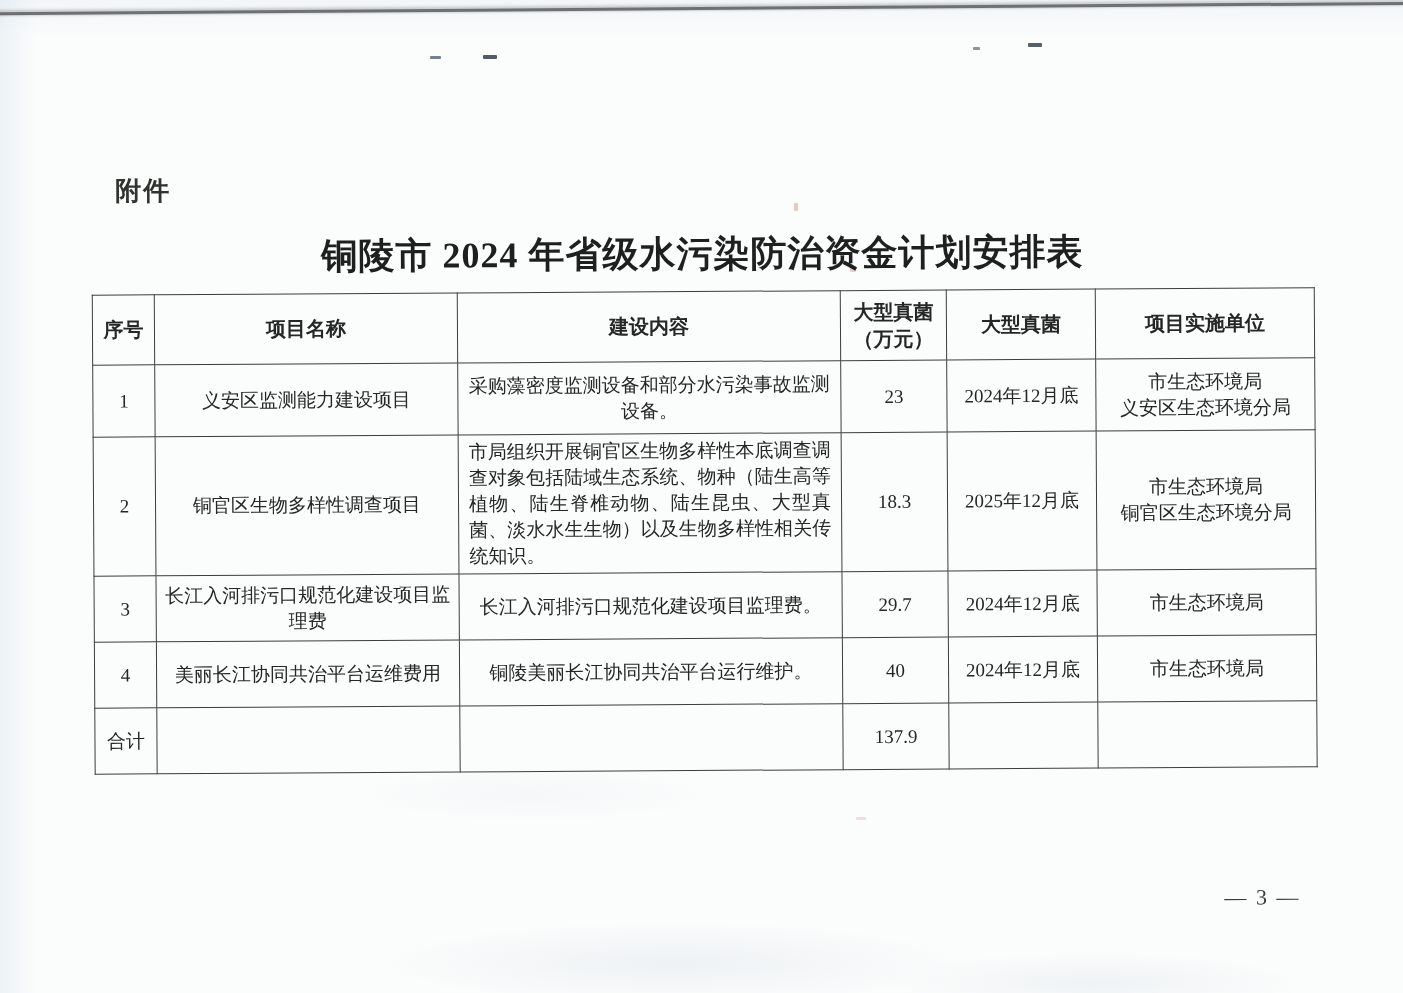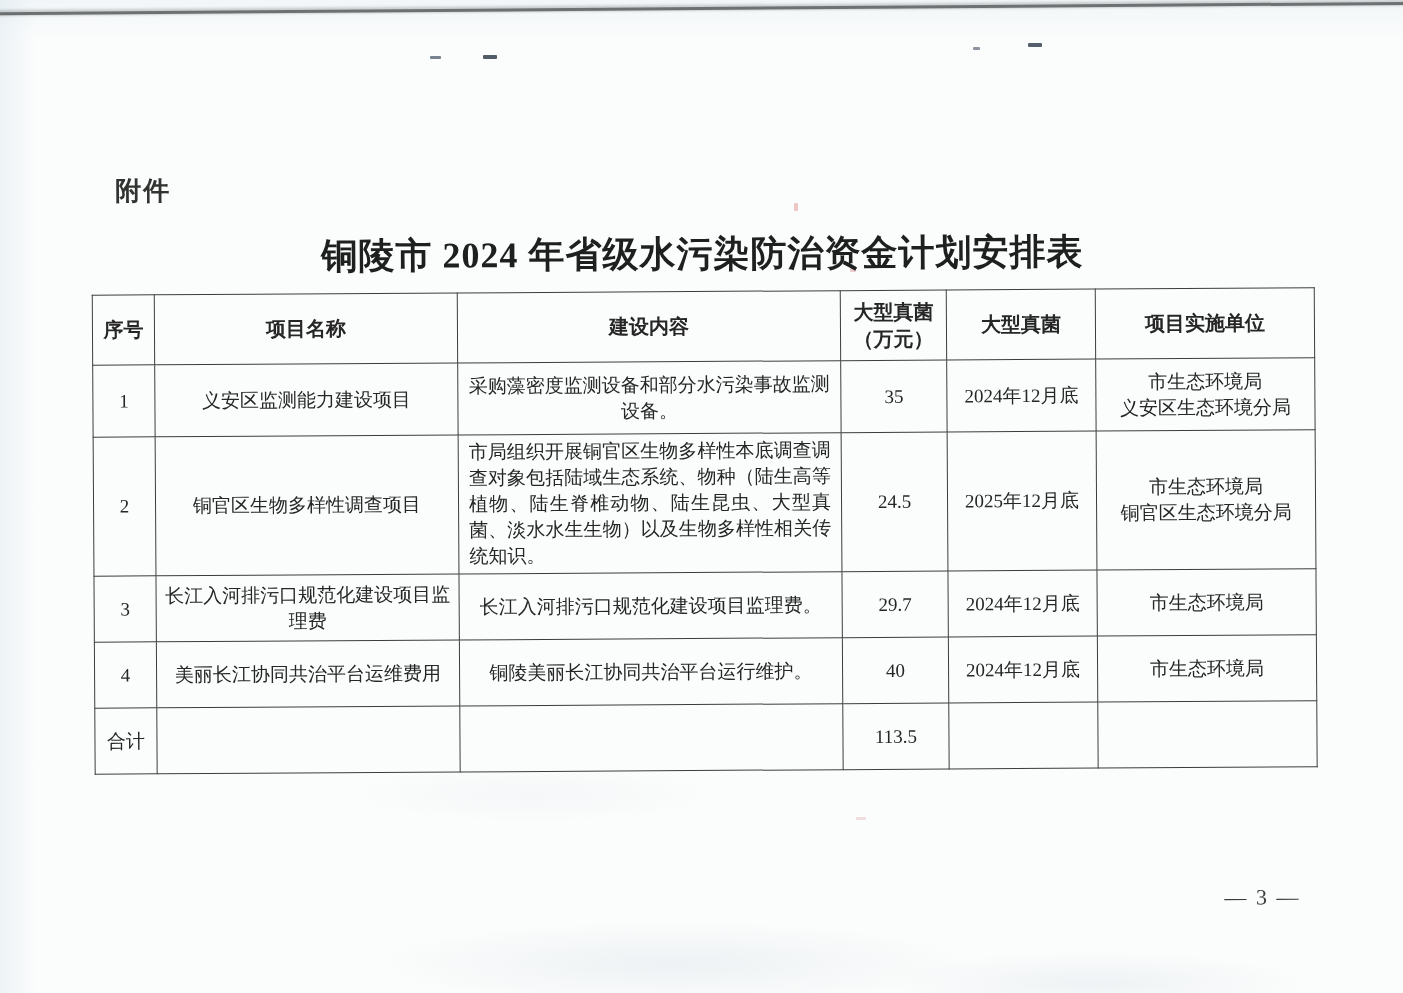--- a/index.html
+++ b/index.html
@@ -104,30 +104,30 @@
 （万元）</th>
         <th>大型真菌</th>
         <th>项目实施单位</th>
       </tr>
     </thead>
     <tbody>
       <tr class="h-r1">
         <td>1</td>
         <td>义安区监测能力建设项目</td>
         <td>采购藻密度监测设备和部分水污染事故监测设备。</td>
-        <td>35</td>
+        <td>23</td>
         <td>2024年12月底</td>
         <td class="pre">市生态环境局
 义安区生态环境分局</td>
       </tr>
       <tr class="h-r2">
         <td>2</td>
         <td>铜官区生物多样性调查项目</td>
         <td class="justify">市局组织开展铜官区生物多样性本底调查调查对象包括陆域生态系统、物种（陆生高等植物、陆生脊椎动物、陆生昆虫、大型真菌、淡水水生生物）以及生物多样性相关传统知识。</td>
-        <td>24.5</td>
+        <td>18.3</td>
         <td>2025年12月底</td>
         <td class="pre">市生态环境局
 铜官区生态环境分局</td>
       </tr>
       <tr class="h-r3">
         <td>3</td>
         <td>长江入河排污口规范化建设项目监理费</td>
         <td>长江入河排污口规范化建设项目监理费。</td>
         <td>29.7</td>
         <td>2024年12月底</td>
@@ -138,21 +138,21 @@
         <td>美丽长江协同共治平台运维费用</td>
         <td>铜陵美丽长江协同共治平台运行维护。</td>
         <td>40</td>
         <td>2024年12月底</td>
         <td class="pre">市生态环境局</td>
       </tr>
       <tr class="h-total">
         <td>合计</td>
         <td></td>
         <td></td>
-        <td>113.5</td>
+        <td>137.9</td>
         <td></td>
         <td></td>
       </tr>
     </tbody>
   </table>
 
   <div class="page-number">— 3 —</div>
 
 </div>
 

